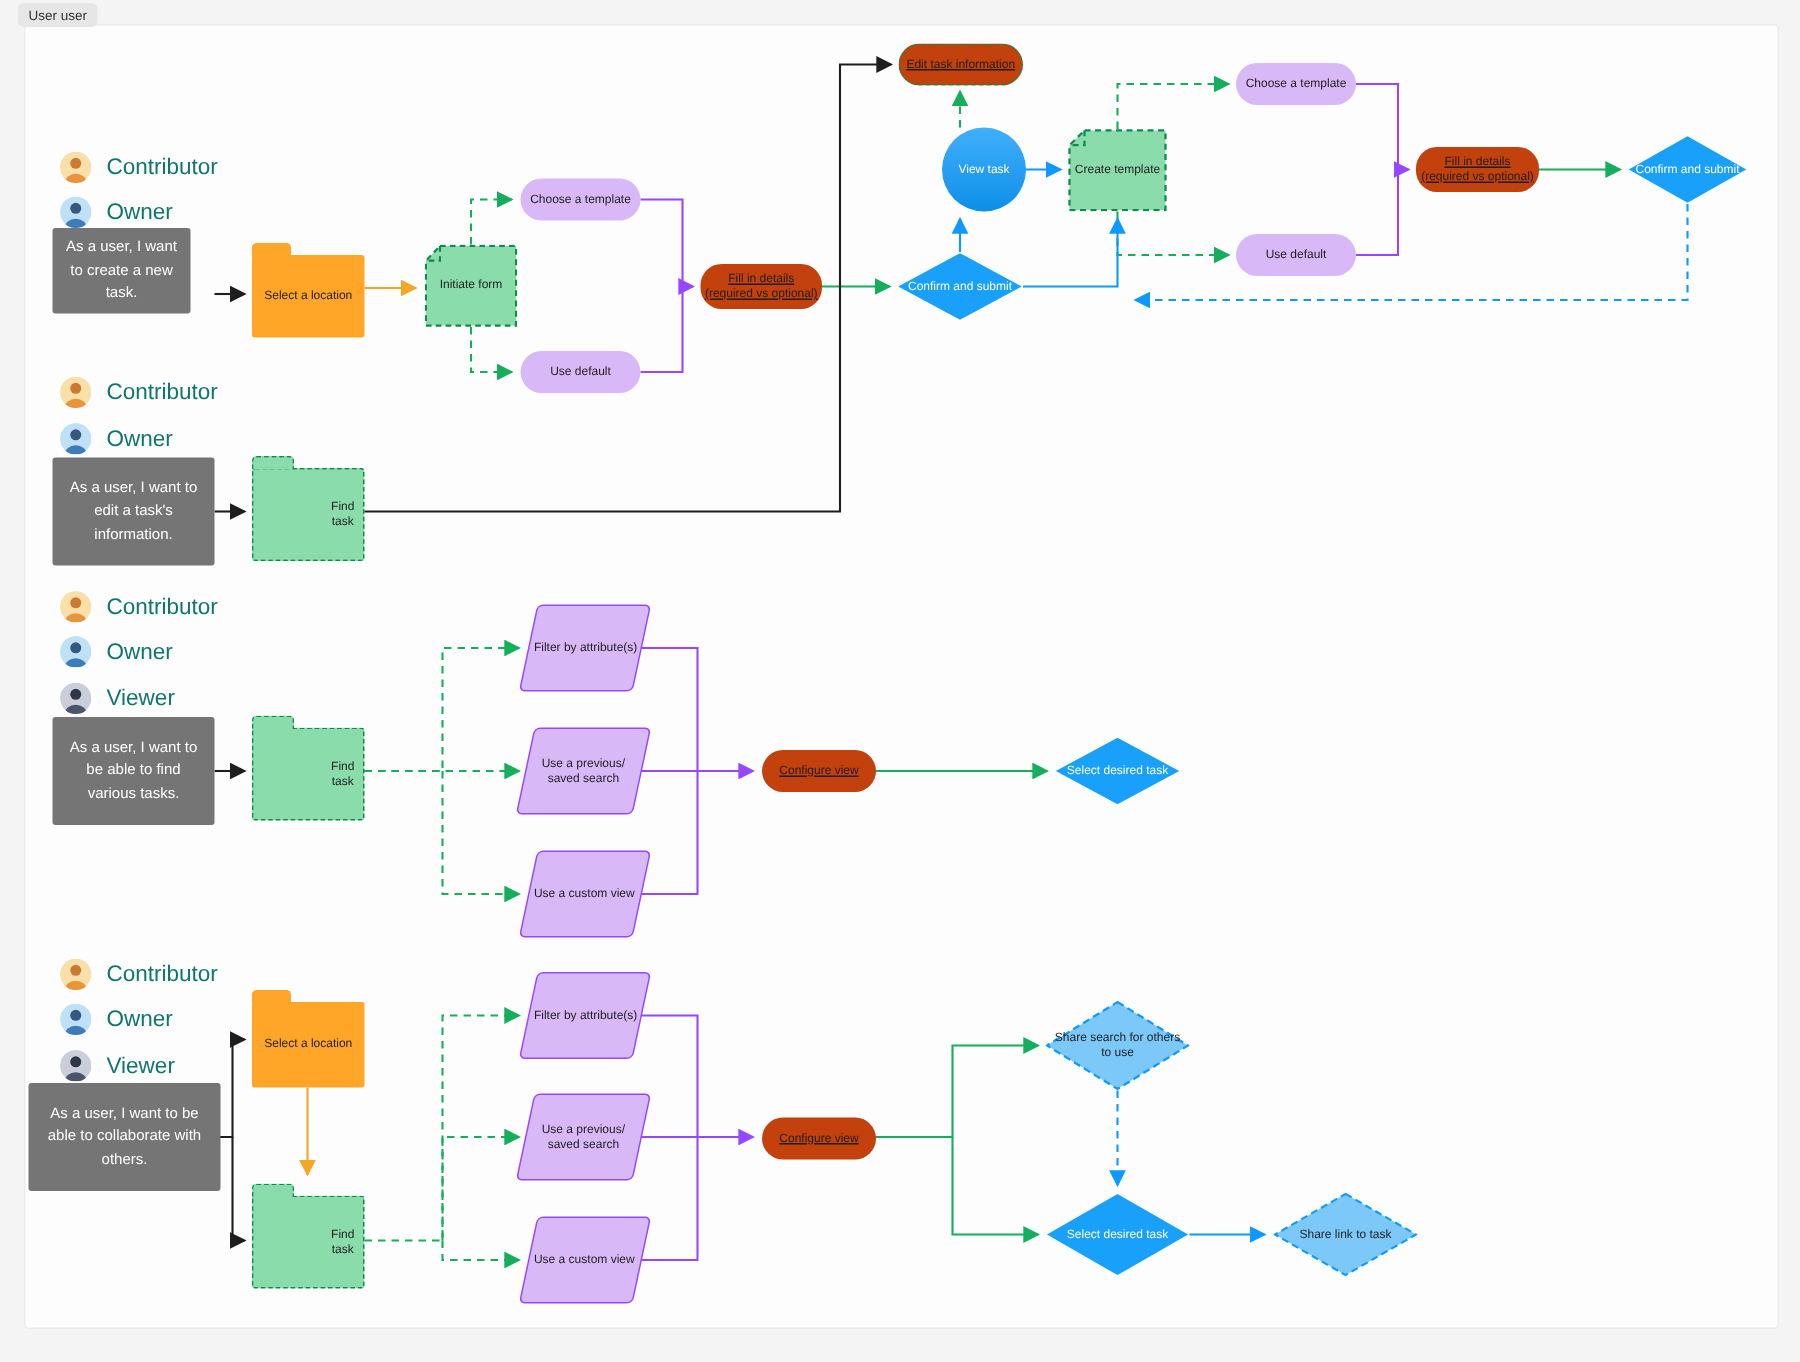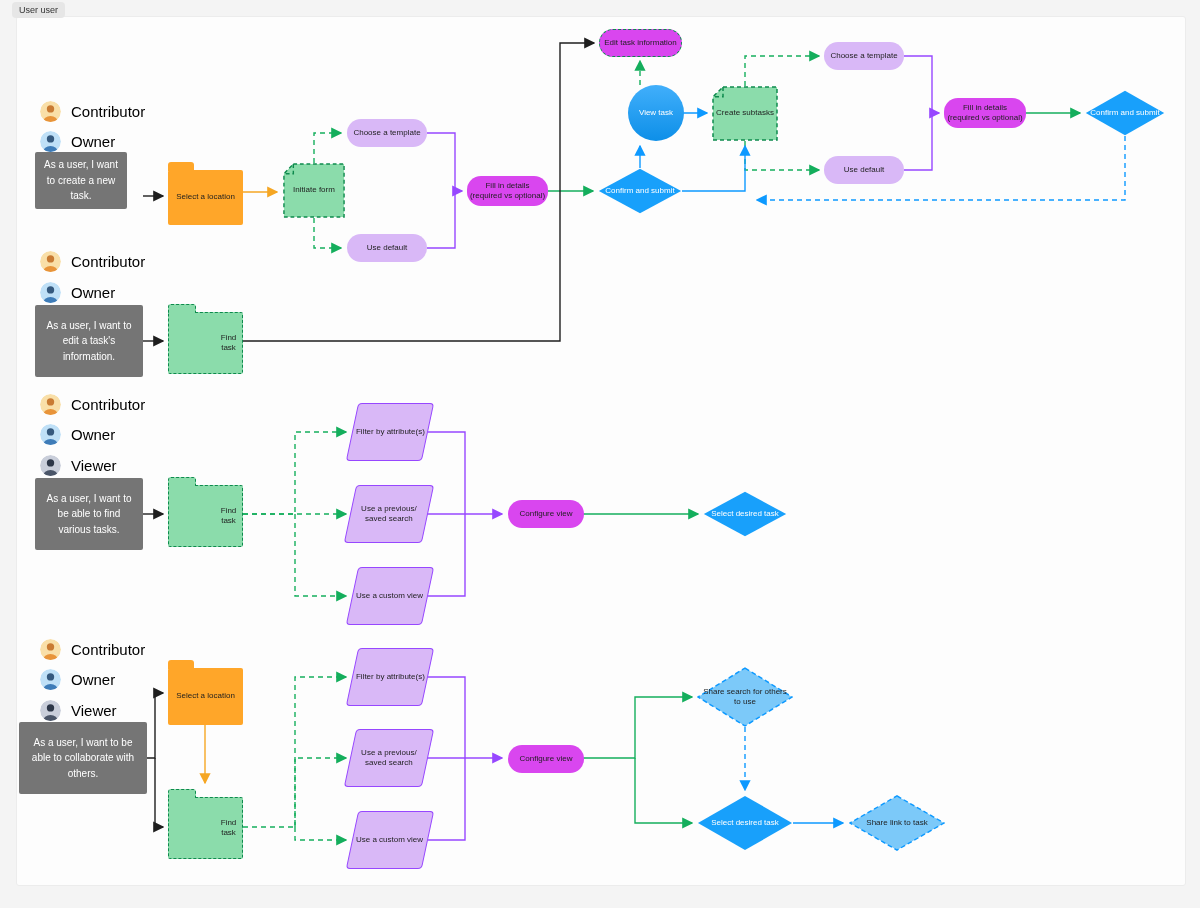--- a/index.html
+++ b/index.html
@@ -16,31 +16,31 @@
   .lbl{position:relative;white-space:pre-line;z-index:2;}
   .story{background:#757575;color:#fff;font-size:10px;line-height:1.55;border-radius:2px;padding:4px 6px;}
   .folder{border-radius:2px;}
   .folder .tab{position:absolute;border-radius:3px 3px 0 0;}
   .folder.orangef{background:#FFA629;}
   .folder.orangef .tab{top:-8px;left:0;width:26px;height:9px;background:#FFA629;}
   .folder.greenf{background:#8BDCAB;border:1.5px dashed #0E8A4D;padding-left:48px;}
   .folder.greenf .tab{top:-9px;left:-1.5px;width:26px;height:8px;background:#8BDCAB;border:1.5px dashed #0E8A4D;border-bottom:none;}
   .round{border-radius:14px;}
   .purplef{background:#D9B8F7;}
-  .greenr{background:#d946ef;}
+  .greenr{background:#c2410c;text-decoration:underline;}
   .greenr.dashedb{border:1.5px dashed #0E8A4D;}
   .circle{border-radius:50%;background:linear-gradient(180deg,#41AFFB,#0D8FE8);color:#fff;}
   .diamond .shape, .file .shape{position:absolute;left:0;top:0;width:100%;height:100%;}
   .diamond.solidb{color:#fff;}
   .d-blue{fill:#18A0FB;}
   .d-lblue{fill:#7CC9F9;stroke:#0D99FF;stroke-width:1.5;stroke-dasharray:5 3;}
   .f-green{fill:#8BDCAB;stroke:#0E8A4D;stroke-width:1.5;stroke-dasharray:4 3;}
   .para{transform:skewX(-12deg);background:#D9B8F7;border:1.2px solid #9747FF;border-radius:4px;}
   .para .lbl{transform:skewX(12deg);}
-  .role{position:absolute;display:flex;align-items:center;gap:10px;font-size:15px;font-weight:500;color:#000000;z-index:2;}
+  .role{position:absolute;display:flex;align-items:center;gap:10px;font-size:15px;font-weight:500;color:#0f766e;z-index:2;}
   .avatar{width:21px;height:21px;border-radius:50%;overflow:hidden;display:inline-block;}
   .avatar svg{display:block;}
 </style>
 </head>
 <body>
 
 <div id="stage">
   <div class="canvas-bg"></div>
   <div class="chip">User user</div>
 
@@ -253,21 +253,21 @@
     <span class="lbl">Confirm and submit</span>
   </div>
   <div class="node circle" style="left:628px;top:85px;width:56px;height:56px">
       <span class="lbl">View task</span>
     </div>
   <div class="node file" style="left:712px;top:86px;width:66px;height:55px">
     <svg class="shape" viewBox="0 0 66 56" preserveAspectRatio="none">
         <polygon class="f-green" points="11,1 65,1 65,55 1,55 1,11"></polygon>
         <polyline points="11,1 11,11 1,11" fill="none" stroke="#0E8A4D" stroke-width="1.5" stroke-dasharray="4 3"></polyline>
       </svg>
-    <span class="lbl">Create subtasks</span>
+    <span class="lbl">Create template</span>
   </div>
   <div class="node round greenr dashedb" style="left:599px;top:29px;width:83px;height:28px">
       <span class="lbl">Edit task information</span>
     </div>
   <div class="node round purplef" style="left:824px;top:42px;width:80px;height:28px">
       <span class="lbl">Choose a template</span>
     </div>
   <div class="node round purplef" style="left:824px;top:156px;width:80px;height:28px">
       <span class="lbl">Use default</span>
     </div>

